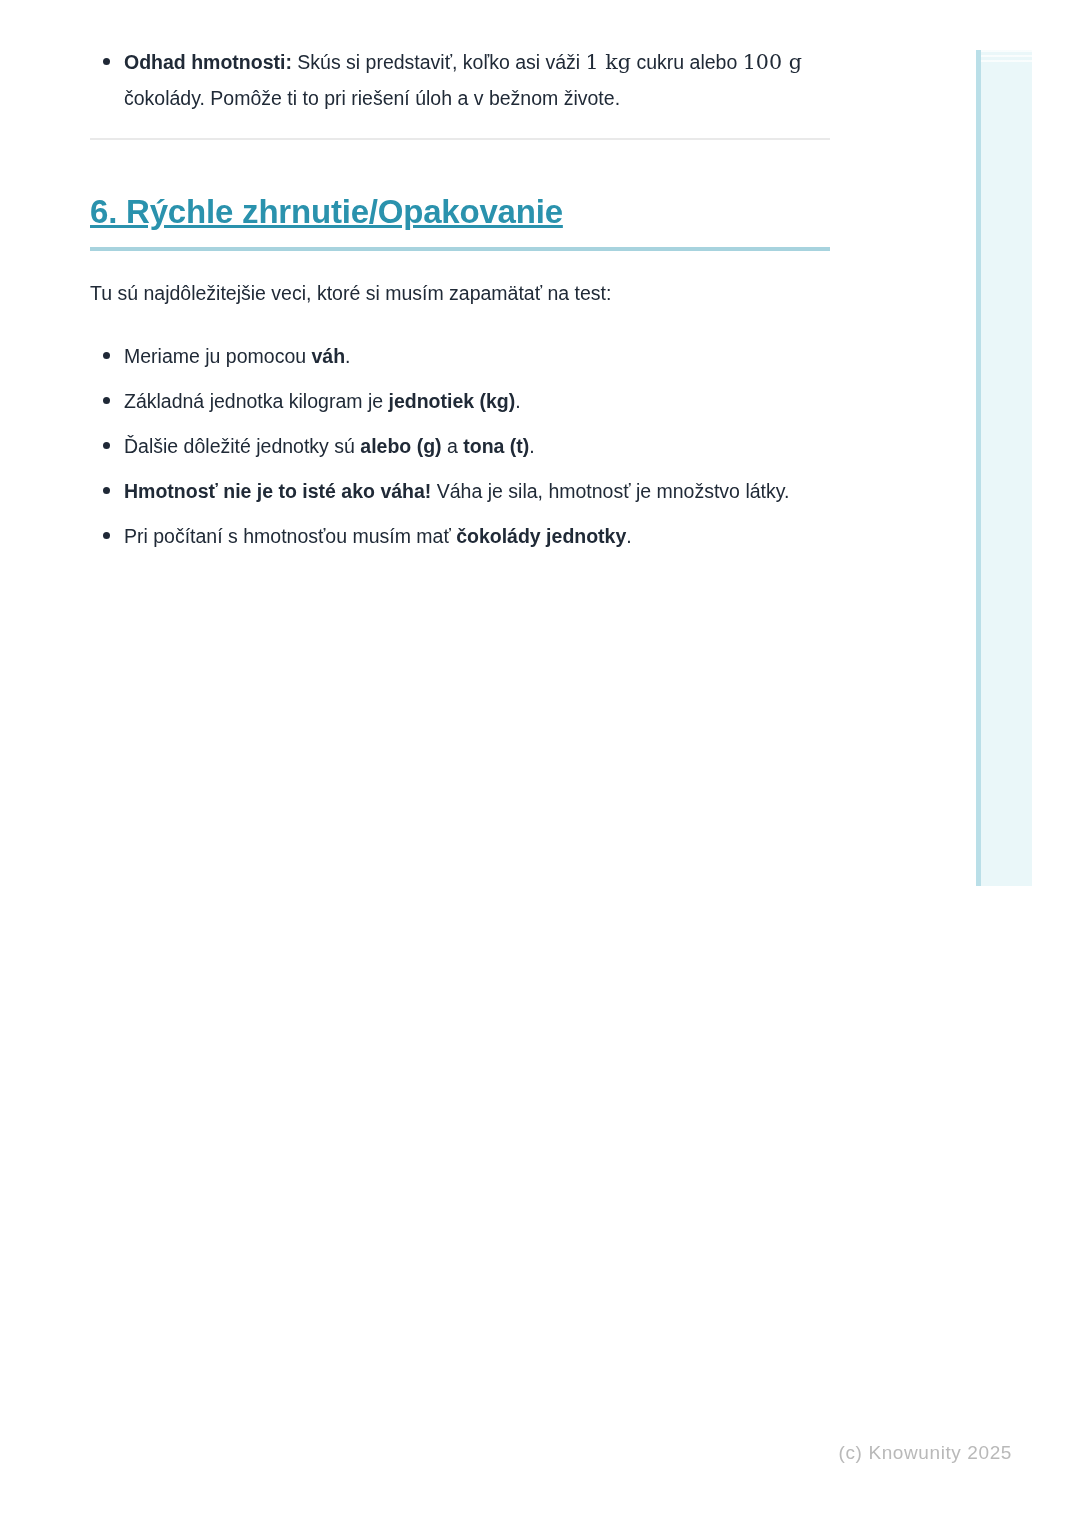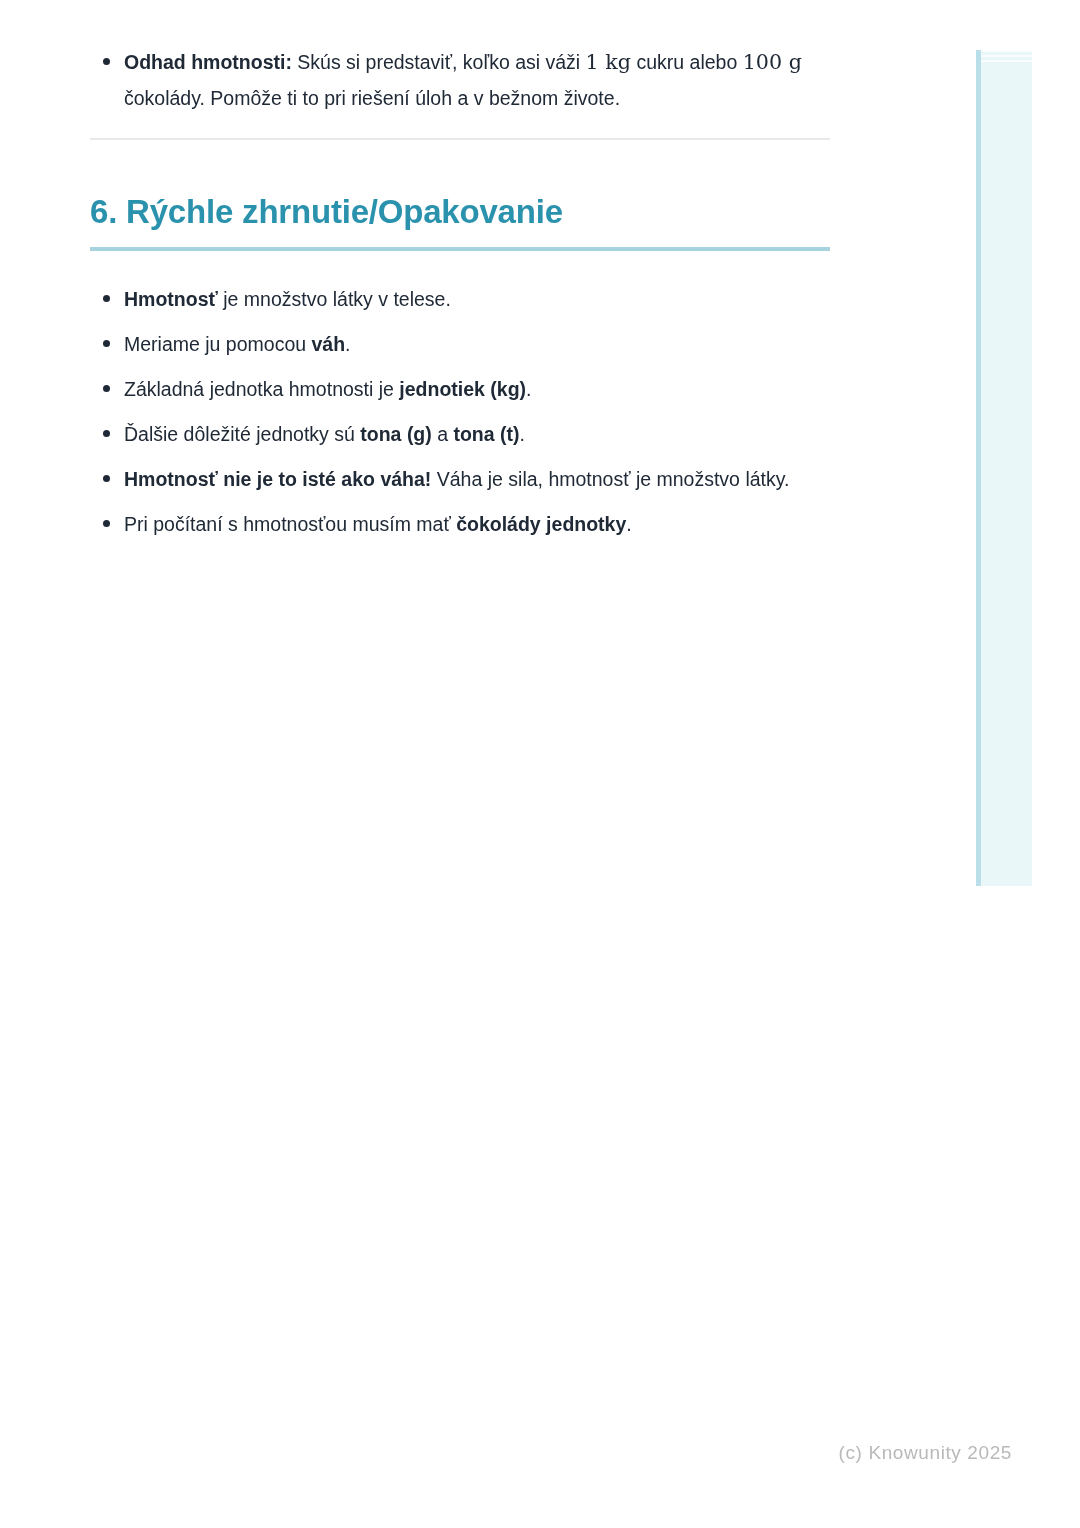--- a/index.html
+++ b/index.html
@@ -52,20 +52,21 @@
     border-top:2px solid #e9e9e9;
     margin:22px 0 0 0;
   }
   .heading{
     margin:52px 0 0 0;
     font-size:33px;
     line-height:40px;
     font-weight:700;
     color:#2a92ad;
     letter-spacing:-0.2px;
+    text-decoration:underline;
   }
   .heading-underline{
     height:4px;
     background:#a7d3de;
     margin-top:15px;
   }
   .intro{
     margin:27px 0 0 0;
     font-size:19.5px;
     line-height:30px;
@@ -116,26 +117,26 @@
 
     <ul class="blist top-list">
       <li><span class="run-bold">Odhad hmotnosti: </span><span class="run-regular">Skús si predstaviť, koľko asi váži </span><span class="run-serif">1 kg</span><span class="run-regular"> cukru alebo </span><span class="run-serif">100 g</span><span class="run-regular"> čokolády. Pomôže ti to pri riešení úloh a v bežnom živote.</span></li>
     </ul>
 
     <hr class="divider">
 
     <h2 class="heading">6. Rýchle zhrnutie/Opakovanie</h2>
     <div class="heading-underline"></div>
 
+    <p class="intro">Tu sú najdôležitejšie veci, ktoré si musím zapamätať na test:</p>
 
     <ul class="blist summary-list">
-      <li><span class="run-bold">Hmotnosť</span><span class="run-regular"> je množstvo látky v telese.</span></li>
       <li><span class="run-regular">Meriame ju pomocou </span><span class="run-bold">váh</span><span class="run-regular">.</span></li>
-      <li><span class="run-regular">Základná jednotka hmotnosti je </span><span class="run-bold">jednotiek (kg)</span><span class="run-regular">.</span></li>
-      <li><span class="run-regular">Ďalšie dôležité jednotky sú </span><span class="run-bold">tona (g)</span><span class="run-regular"> a </span><span class="run-bold">tona (t)</span><span class="run-regular">.</span></li>
+      <li><span class="run-regular">Základná jednotka kilogram je </span><span class="run-bold">jednotiek (kg)</span><span class="run-regular">.</span></li>
+      <li><span class="run-regular">Ďalšie dôležité jednotky sú </span><span class="run-bold">alebo (g)</span><span class="run-regular"> a </span><span class="run-bold">tona (t)</span><span class="run-regular">.</span></li>
       <li><span class="run-bold">Hmotnosť nie je to isté ako váha!</span><span class="run-regular"> Váha je sila, hmotnosť je množstvo látky.</span></li>
       <li><span class="run-regular">Pri počítaní s hmotnosťou musím mať </span><span class="run-bold">čokolády jednotky</span><span class="run-regular">.</span></li>
     </ul>
 
   </div>
 
   <div class="footer">(c) Knowunity 2025</div>
 
 </div>
 

